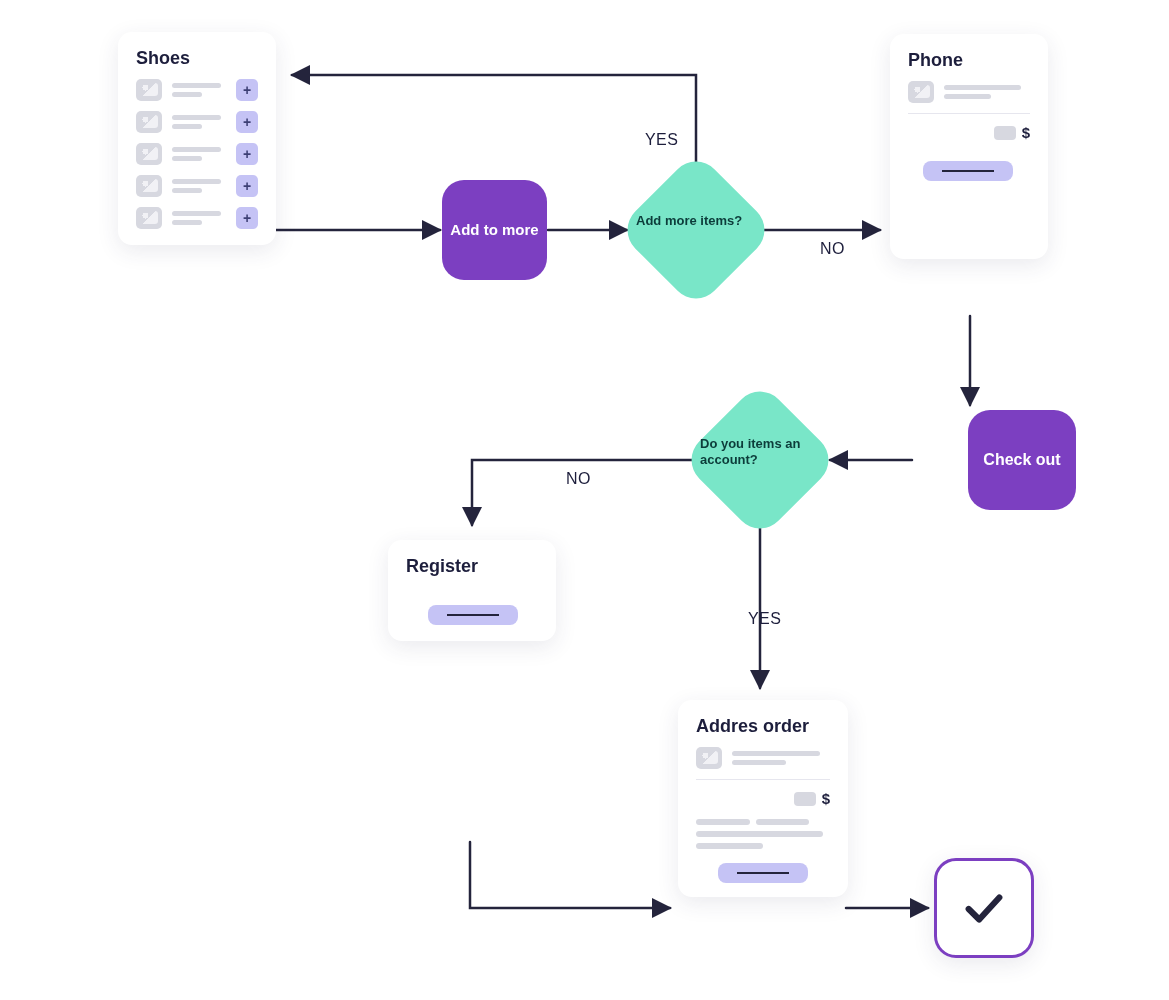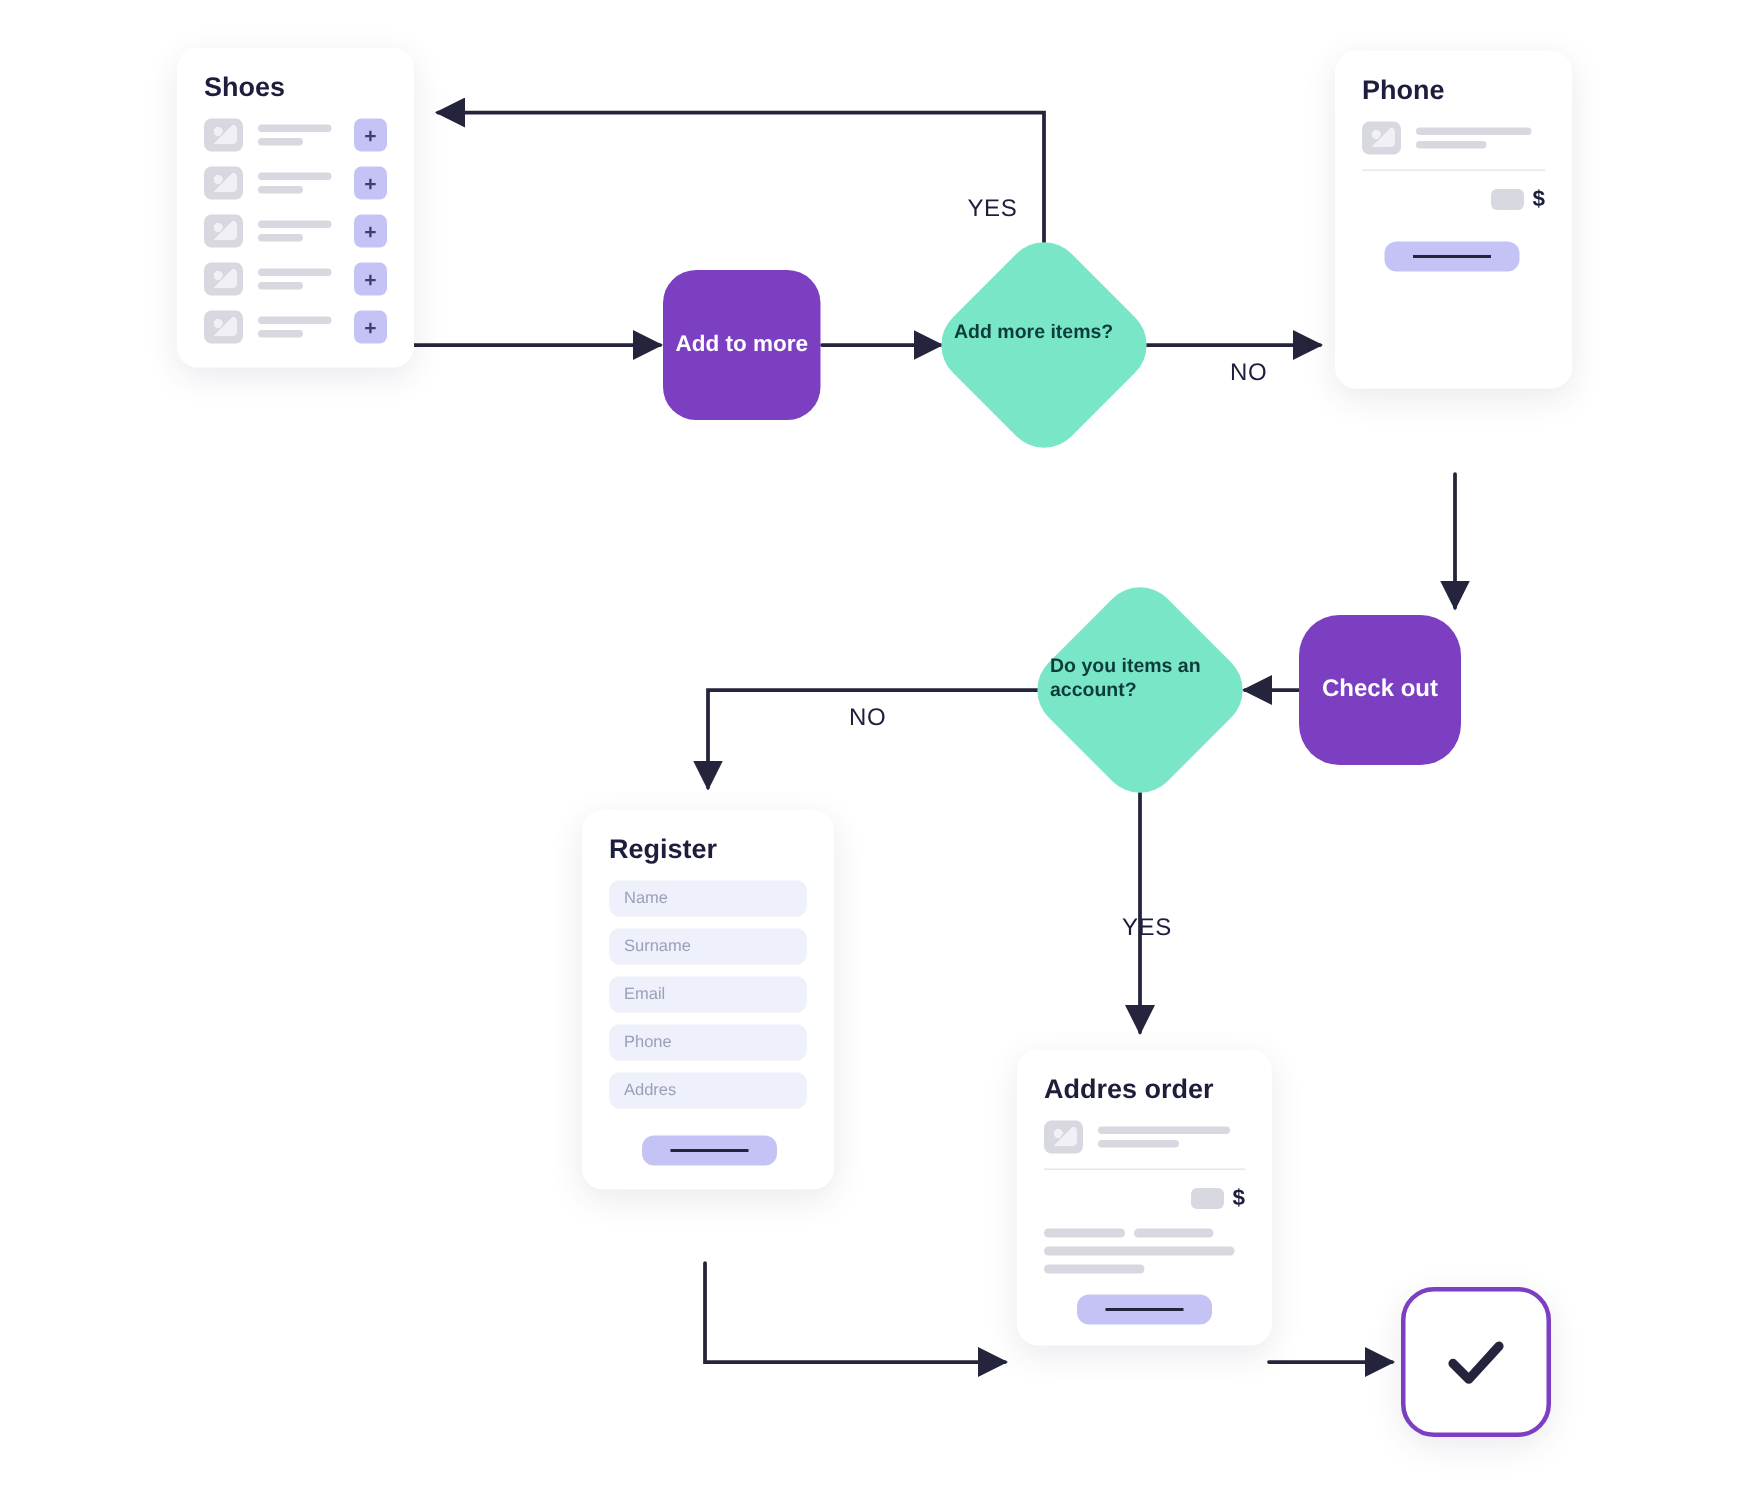--- a/index.html
+++ b/index.html
@@ -175,39 +175,32 @@
       </div>
   </div>
   <div class="divider"></div>
   <div class="price-row">
     <div class="chip"></div>
     <span class="dollar">$</span>
   </div>
   <div class="btn-cta" style="position:relative;left:15px;top:20px;"></div>
 </div>
 
-<div class="purple-pill" style="left:866px;top:410px;width:108px;height:100px;font-size:16px;border-radius:27px;">
+<div class="purple-pill" style="left:968px;top:410px;width:108px;height:100px;font-size:16px;">
   <span>Check out</span>
 </div>
 
 <div class="mint-diamond" style="left:704px;top:404px;"></div>
 <div class="mint-label" style="left:700px;top:436px;">Do you items an account?</div>
 
 <div class="edge-label" style="left:566px;top:452px;">NO</div>
 <div class="edge-label" style="left:748px;top:592px;">YES</div>
 
 <div class="panel" style="left:388px;top:540px;width:168px;">
   <h3>Register</h3>
-  <div class="input-list">
-    <div class="field">Name</div>
-    <div class="field">Surname</div>
-    <div class="field">Email</div>
-    <div class="field">Phone</div>
-    <div class="field">Addres</div>
-  </div>
   <div class="btn-cta" style="position:relative;left:22px;top:18px;margin-bottom:18px;"></div>
 </div>
 
 <div class="panel" style="left:678px;top:700px;width:170px;">
   <h3>Addres order</h3>
   <div class="row" style="margin-top:6px;">
     <div class="thumb"></div>
     <div class="bars">
         <div class="bar long"></div>
         <div class="bar short"></div>

